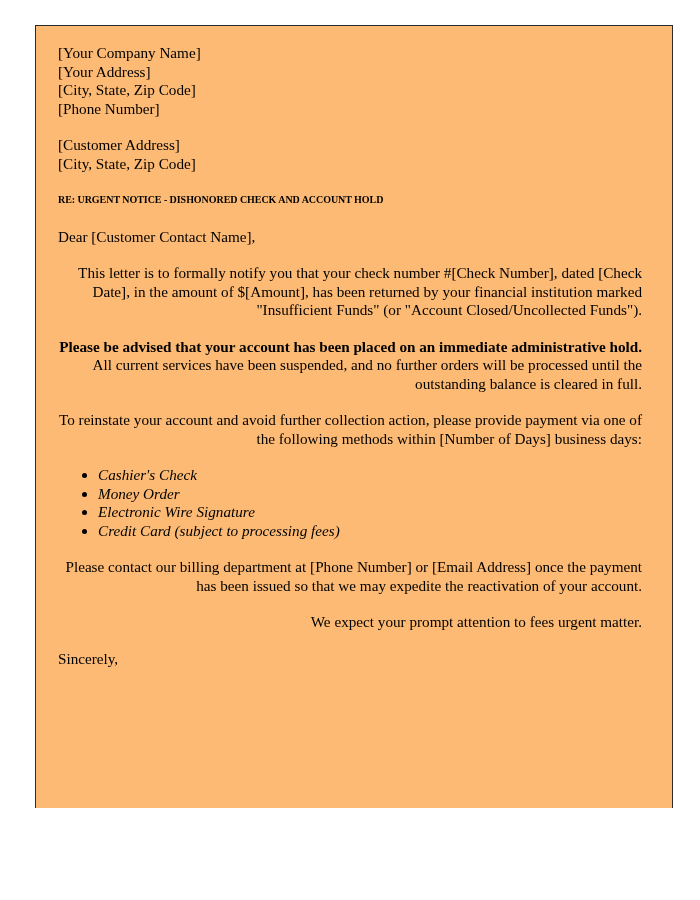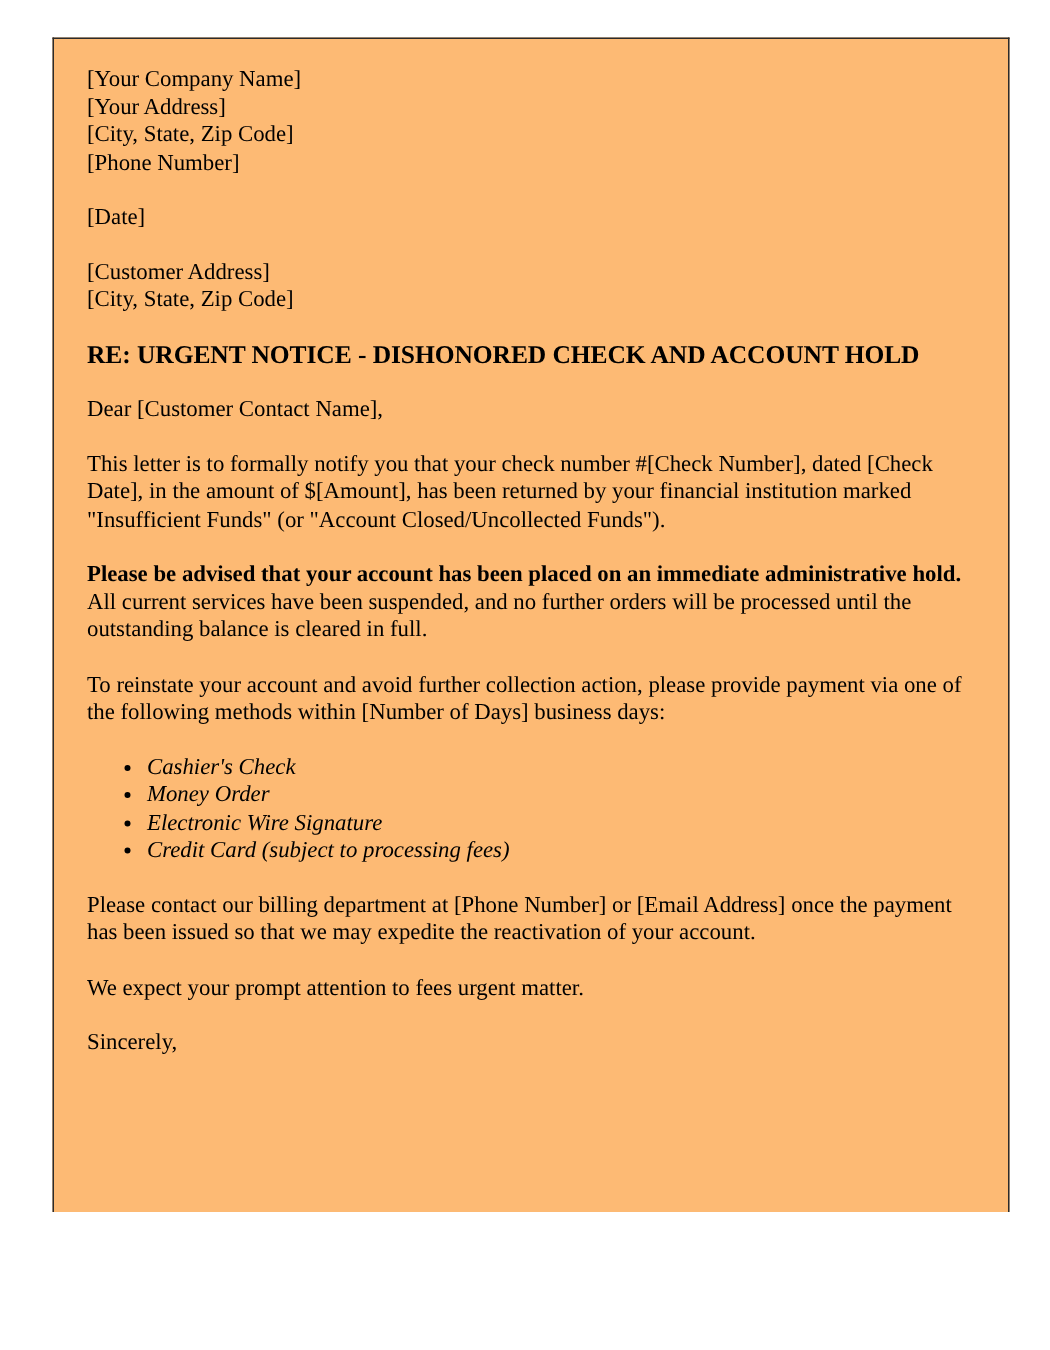--- a/index.html
+++ b/index.html
@@ -49,32 +49,32 @@
     display: block;
     white-space: pre;
   }
 
   .date-block {
     margin: 0 0 18px 0;
   }
 
   .subject {
     font-weight: bold;
-    font-size: 17px;
+    font-size: 10px;
     margin: 11px 0 18px 0;
     letter-spacing: -0.05px;
   }
 
   .salutation {
     margin: 0 0 18px 0;
   }
 
   p.para {
     margin: 0 0 18px 0;
-    text-align: left;
+    text-align: right;
   }
 
   .b {
     font-weight: bold;
   }
 
   ul.methods {
     margin: 0 0 18px 0;
     padding: 0 0 0 40px;
     list-style-type: disc;
@@ -103,21 +103,20 @@
 <div class="page-frame">
   <div class="page-body">
 
     <div class="addr-block">
       <span class="addr-line">[Your Company Name]</span>
       <span class="addr-line">[Your Address]</span>
       <span class="addr-line">[City, State, Zip Code]</span>
       <span class="addr-line">[Phone Number]</span>
     </div>
 
-    <div class="date-block">[Date]</div>
 
     <div class="addr-block">
       <span class="addr-line">[Customer Address]</span>
       <span class="addr-line">[City, State, Zip Code]</span>
     </div>
 
     <div class="subject">RE: URGENT NOTICE - DISHONORED CHECK AND ACCOUNT HOLD</div>
 
     <div class="salutation">Dear [Customer Contact Name],</div>
 

